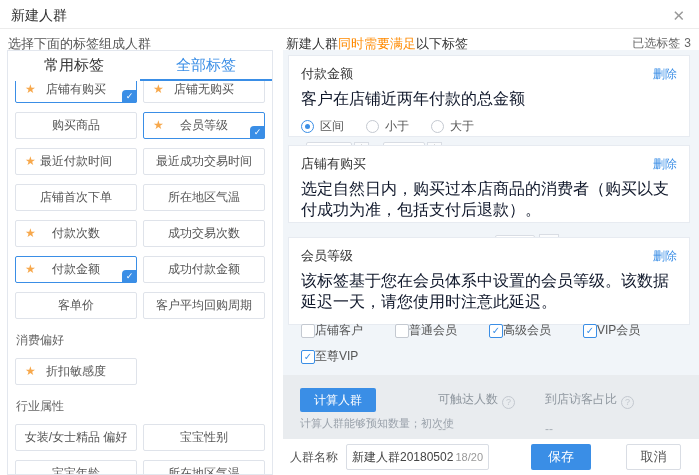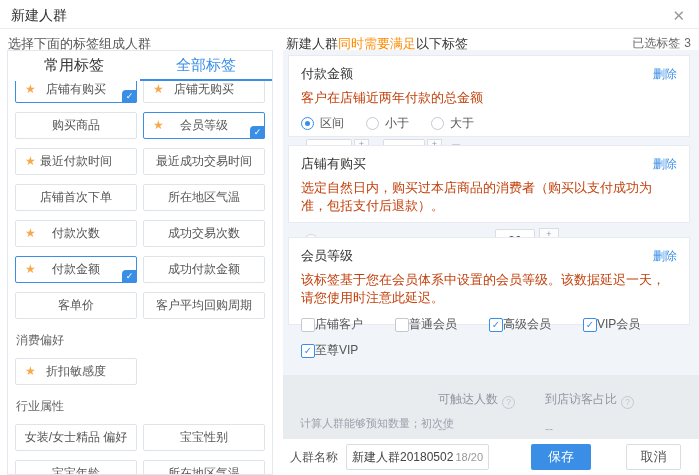--- a/index.html
+++ b/index.html
@@ -34,21 +34,21 @@
     background:#3a8ee6; color:#fff; font-size:9px; line-height:13px; text-align:center;
     border-radius:4px 0 2px 0; }
   .sec-hd { font-size:12px; color:#666; margin:13px 0 9px 1px; }
 
   
   .right-panel { position:absolute; left:283px; top:50px; width:416px; height:425px; background:#f1f5f9; }
   .card { position:absolute; left:5px; width:402px; background:#fff; border:1px solid #e7ebf1; padding:9px 12px; }
   .card-head { display:flex; justify-content:space-between; align-items:center; }
   .card-title { font-size:13px; color:#333; }
   .del-link { font-size:12px; color:#3a8ee6; cursor:pointer; }
-  .card-desc { margin-top:6px; font-size:13px; color:#c2410c; }
+  .card-desc { margin-top:6px; font-size:16px; color:#0f172a; }
 
   .card-payment { top:5px; height:82px; }
   .radio-row { display:flex; gap:22px; margin-top:8px; }
   .radio { display:flex; align-items:center; gap:6px; font-size:12px; color:#555; cursor:pointer; }
   .radio-dot { width:13px; height:13px; border:1px solid #c4c9d1; border-radius:50%; background:#fff; position:relative; }
   .radio.sel .radio-dot { border-color:#3a8ee6; }
   .radio.sel .radio-dot:after { content:""; position:absolute; left:3px; top:3px; width:5px; height:5px;
     border-radius:50%; background:#3a8ee6; }
   .range-row { display:flex; align-items:center; gap:5px; margin-top:7px; margin-left:5px; }
   .num-wrap { display:flex; align-items:stretch; }
@@ -263,20 +263,21 @@
       </div>
       <div class="cb-row">
         <span class="cb checked">
             <span class="cb-box">✓</span>
             <span>至尊VIP</span>
           </span>
       </div>
     </div>
 
     <div class="stats">
+      <button class="calc-btn">计算人群</button>
       <div class="calc-note">
         <div>计算人群能够预知数量；初次使</div>
       </div>
       <div class="stat-col2">
         <span class="stat-label">可触达人数</span><span class="help-ic">?</span>
         <div class="stat-val">--</div>
       </div>
       <div class="stat-col3">
         <span class="stat-label">到店访客占比</span><span class="help-ic">?</span>
         <div class="stat-val">--</div>

